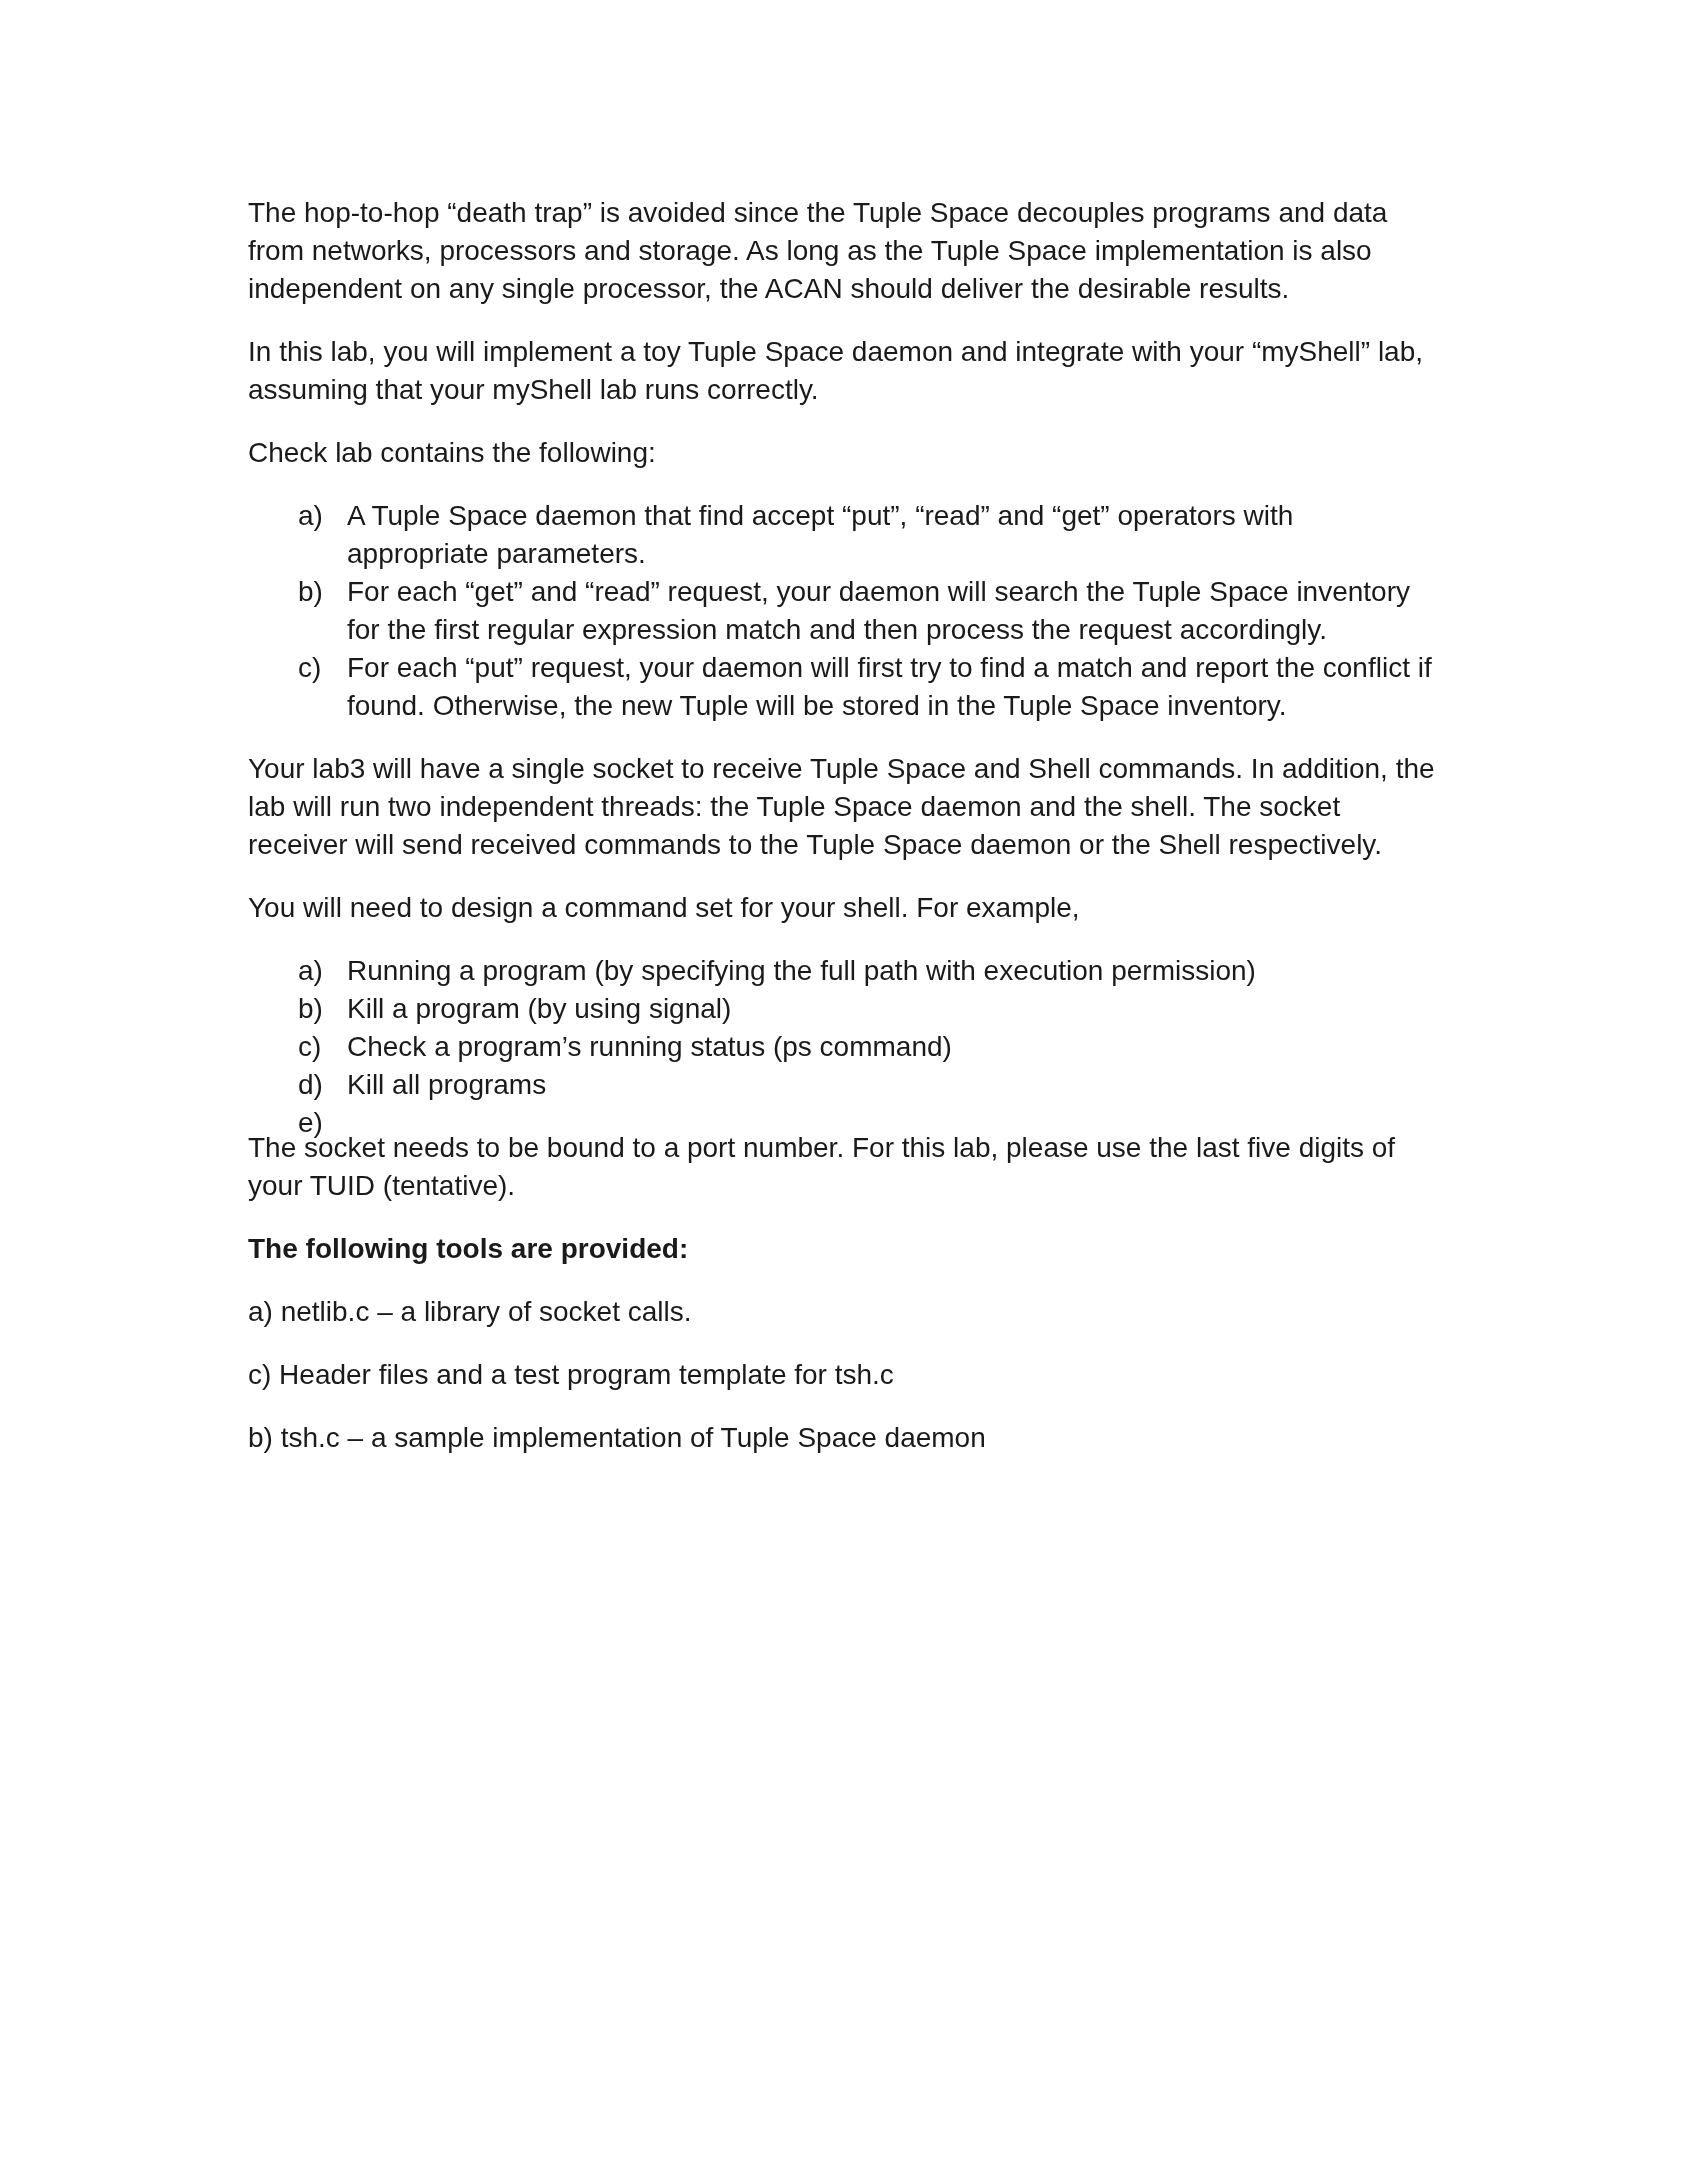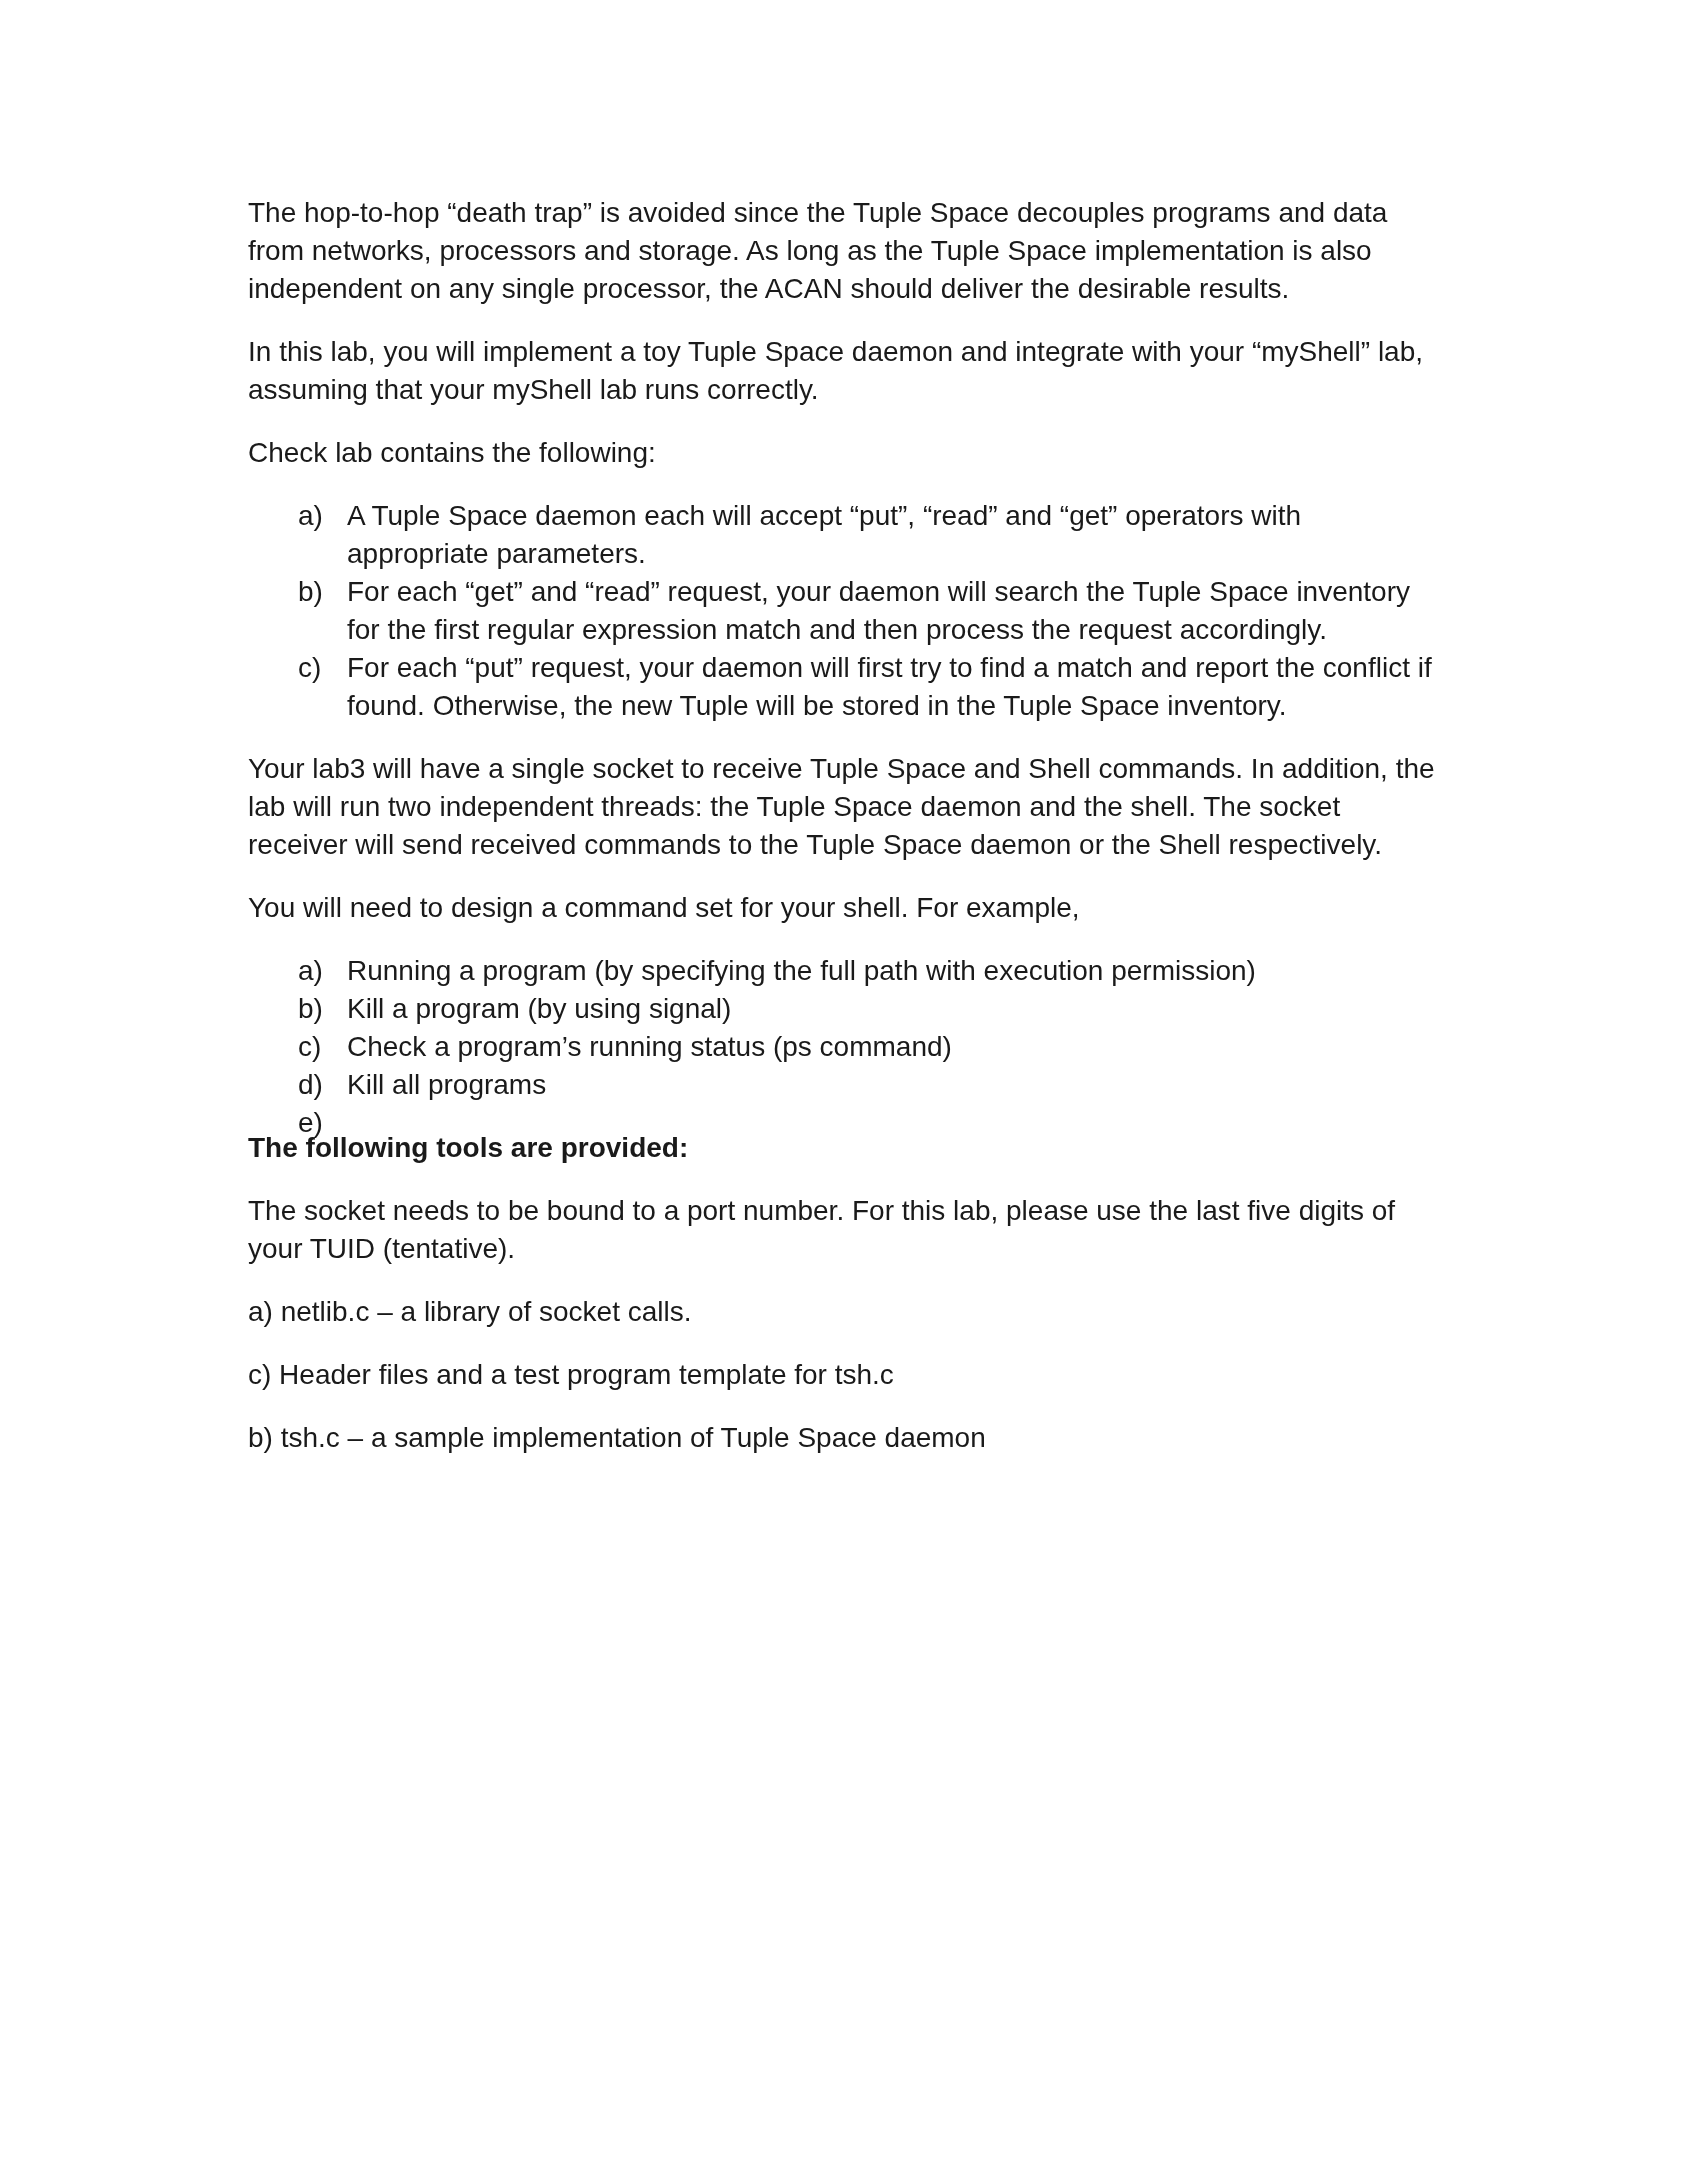--- a/index.html
+++ b/index.html
@@ -48,21 +48,21 @@
 
   <p class="para">The hop-to-hop “death trap” is avoided since the Tuple Space decouples programs and data from networks, processors and storage. As long as the Tuple Space implementation is also independent on any single processor, the ACAN should deliver the desirable results.</p>
 
   <p class="para">In this lab, you will implement a toy Tuple Space daemon and integrate with your “myShell” lab, assuming that your myShell lab runs correctly.</p>
 
   <p class="para">Check lab contains the following:</p>
 
   <div class="list">
     <div class="list-item">
       <span class="marker">a)</span>
-      <span class="item-text">A Tuple Space daemon each will accept “put”, “read” and “get” operators with appropriate parameters.</span>
+      <span class="item-text">A Tuple Space daemon that find accept “put”, “read” and “get” operators with appropriate parameters.</span>
     </div>
     <div class="list-item">
       <span class="marker">b)</span>
       <span class="item-text">For each “get” and “read” request, your daemon will search the Tuple Space inventory for the first regular expression match and then process the request accordingly.</span>
     </div>
     <div class="list-item">
       <span class="marker">c)</span>
       <span class="item-text">For each “put” request, your daemon will first try to find a match and report the conflict if found. Otherwise, the new Tuple will be stored in the Tuple Space inventory.</span>
     </div>
   </div>
@@ -86,23 +86,23 @@
     </div>
     <div class="list-item">
       <span class="marker">d)</span>
       <span class="item-text">Kill all programs</span>
     </div>
     <div class="list-item">
       <span class="marker">e)</span>
     </div>
   </div>
 
+  <p class="para">The socket needs to be bound to a port number. For this lab, please use the last five digits of your TUID (tentative).</p>
+
   <p class="para bold">The following tools are provided:</p>
-
-  <p class="para">The socket needs to be bound to a port number. For this lab, please use the last five digits of your TUID (tentative).</p>
 
   <p class="para">a) netlib.c – a library of socket calls.</p>
 
   <p class="para">c) Header files and a test program template for tsh.c</p>
 
   <p class="para">b) tsh.c – a sample implementation of Tuple Space daemon</p>
 
 </div>
 
 

